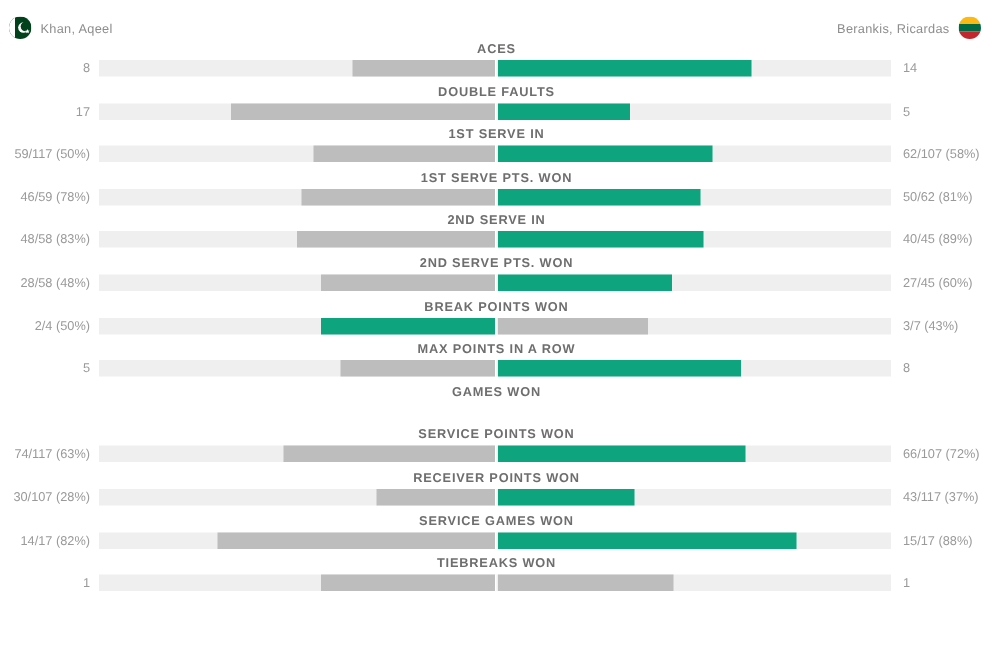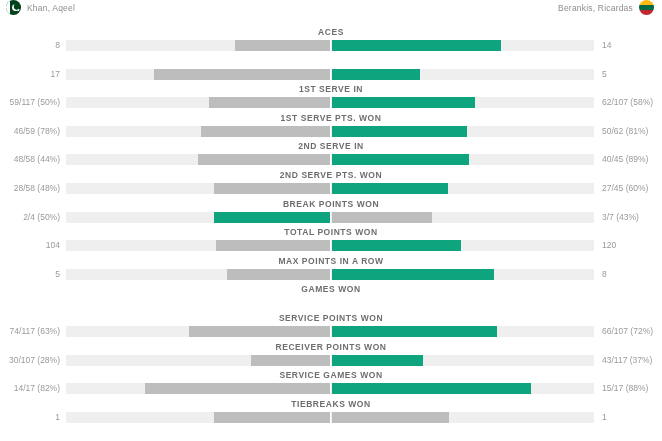--- a/index.html
+++ b/index.html
@@ -12,21 +12,21 @@
     height: 441px;
     font-family: "Liberation Sans", sans-serif;
     overflow: hidden;
     position: relative;
   }
 
   
   .header {
     height: 26px;
     display: flex;
-    align-items: flex-start;
+    align-items: flex-end;
     justify-content: space-between;
     padding: 0 8px 0 6px;
     box-sizing: border-box;
   }
   .player {
     display: flex;
     align-items: center;
     gap: 6px;
   }
   .player-name {
@@ -149,20 +149,21 @@
         <div class="track">
           <div class="fill gray" style="left: 169px; width: 95px;"></div>
           <div class="fill green" style="left: 266px; width: 169px;"></div>
           <div class="divider" style="left: 264px;"></div>
         </div>
         <div class="val left">8</div>
         <div class="val right">14</div>
       </div>
     </div>
     <div class="row">
+      <div class="row-label">DOUBLE FAULTS</div>
       <div class="bar-area">
         <div class="track">
           <div class="fill gray" style="left: 88px; width: 176px;"></div>
           <div class="fill green" style="left: 266px; width: 88px;"></div>
           <div class="divider" style="left: 264px;"></div>
         </div>
         <div class="val left">17</div>
         <div class="val right">5</div>
       </div>
     </div>
@@ -191,21 +192,21 @@
       </div>
     </div>
     <div class="row">
       <div class="row-label">2ND SERVE IN</div>
       <div class="bar-area">
         <div class="track">
           <div class="fill gray" style="left: 132px; width: 132px;"></div>
           <div class="fill green" style="left: 266px; width: 137px;"></div>
           <div class="divider" style="left: 264px;"></div>
         </div>
-        <div class="val left">48/58 (44%)</div>
+        <div class="val left">48/58 (83%)</div>
         <div class="val right">40/45 (89%)</div>
       </div>
     </div>
     <div class="row">
       <div class="row-label">2ND SERVE PTS. WON</div>
       <div class="bar-area">
         <div class="track">
           <div class="fill gray" style="left: 148px; width: 116px;"></div>
           <div class="fill green" style="left: 266px; width: 116px;"></div>
           <div class="divider" style="left: 264px;"></div>
@@ -220,32 +221,20 @@
         <div class="track">
           <div class="fill green" style="left: 148px; width: 116px;"></div>
           <div class="fill gray" style="left: 266px; width: 100px;"></div>
           <div class="divider" style="left: 264px;"></div>
         </div>
         <div class="val left">2/4 (50%)</div>
         <div class="val right">3/7 (43%)</div>
       </div>
     </div>
     <div class="row">
-      <div class="row-label">TOTAL POINTS WON</div>
-      <div class="bar-area">
-        <div class="track">
-          <div class="fill gray" style="left: 150px; width: 114px;"></div>
-          <div class="fill green" style="left: 266px; width: 129px;"></div>
-          <div class="divider" style="left: 264px;"></div>
-        </div>
-        <div class="val left">104</div>
-        <div class="val right">120</div>
-      </div>
-    </div>
-    <div class="row">
       <div class="row-label">MAX POINTS IN A ROW</div>
       <div class="bar-area">
         <div class="track">
           <div class="fill gray" style="left: 161px; width: 103px;"></div>
           <div class="fill green" style="left: 266px; width: 162px;"></div>
           <div class="divider" style="left: 264px;"></div>
         </div>
         <div class="val left">5</div>
         <div class="val right">8</div>
       </div>

